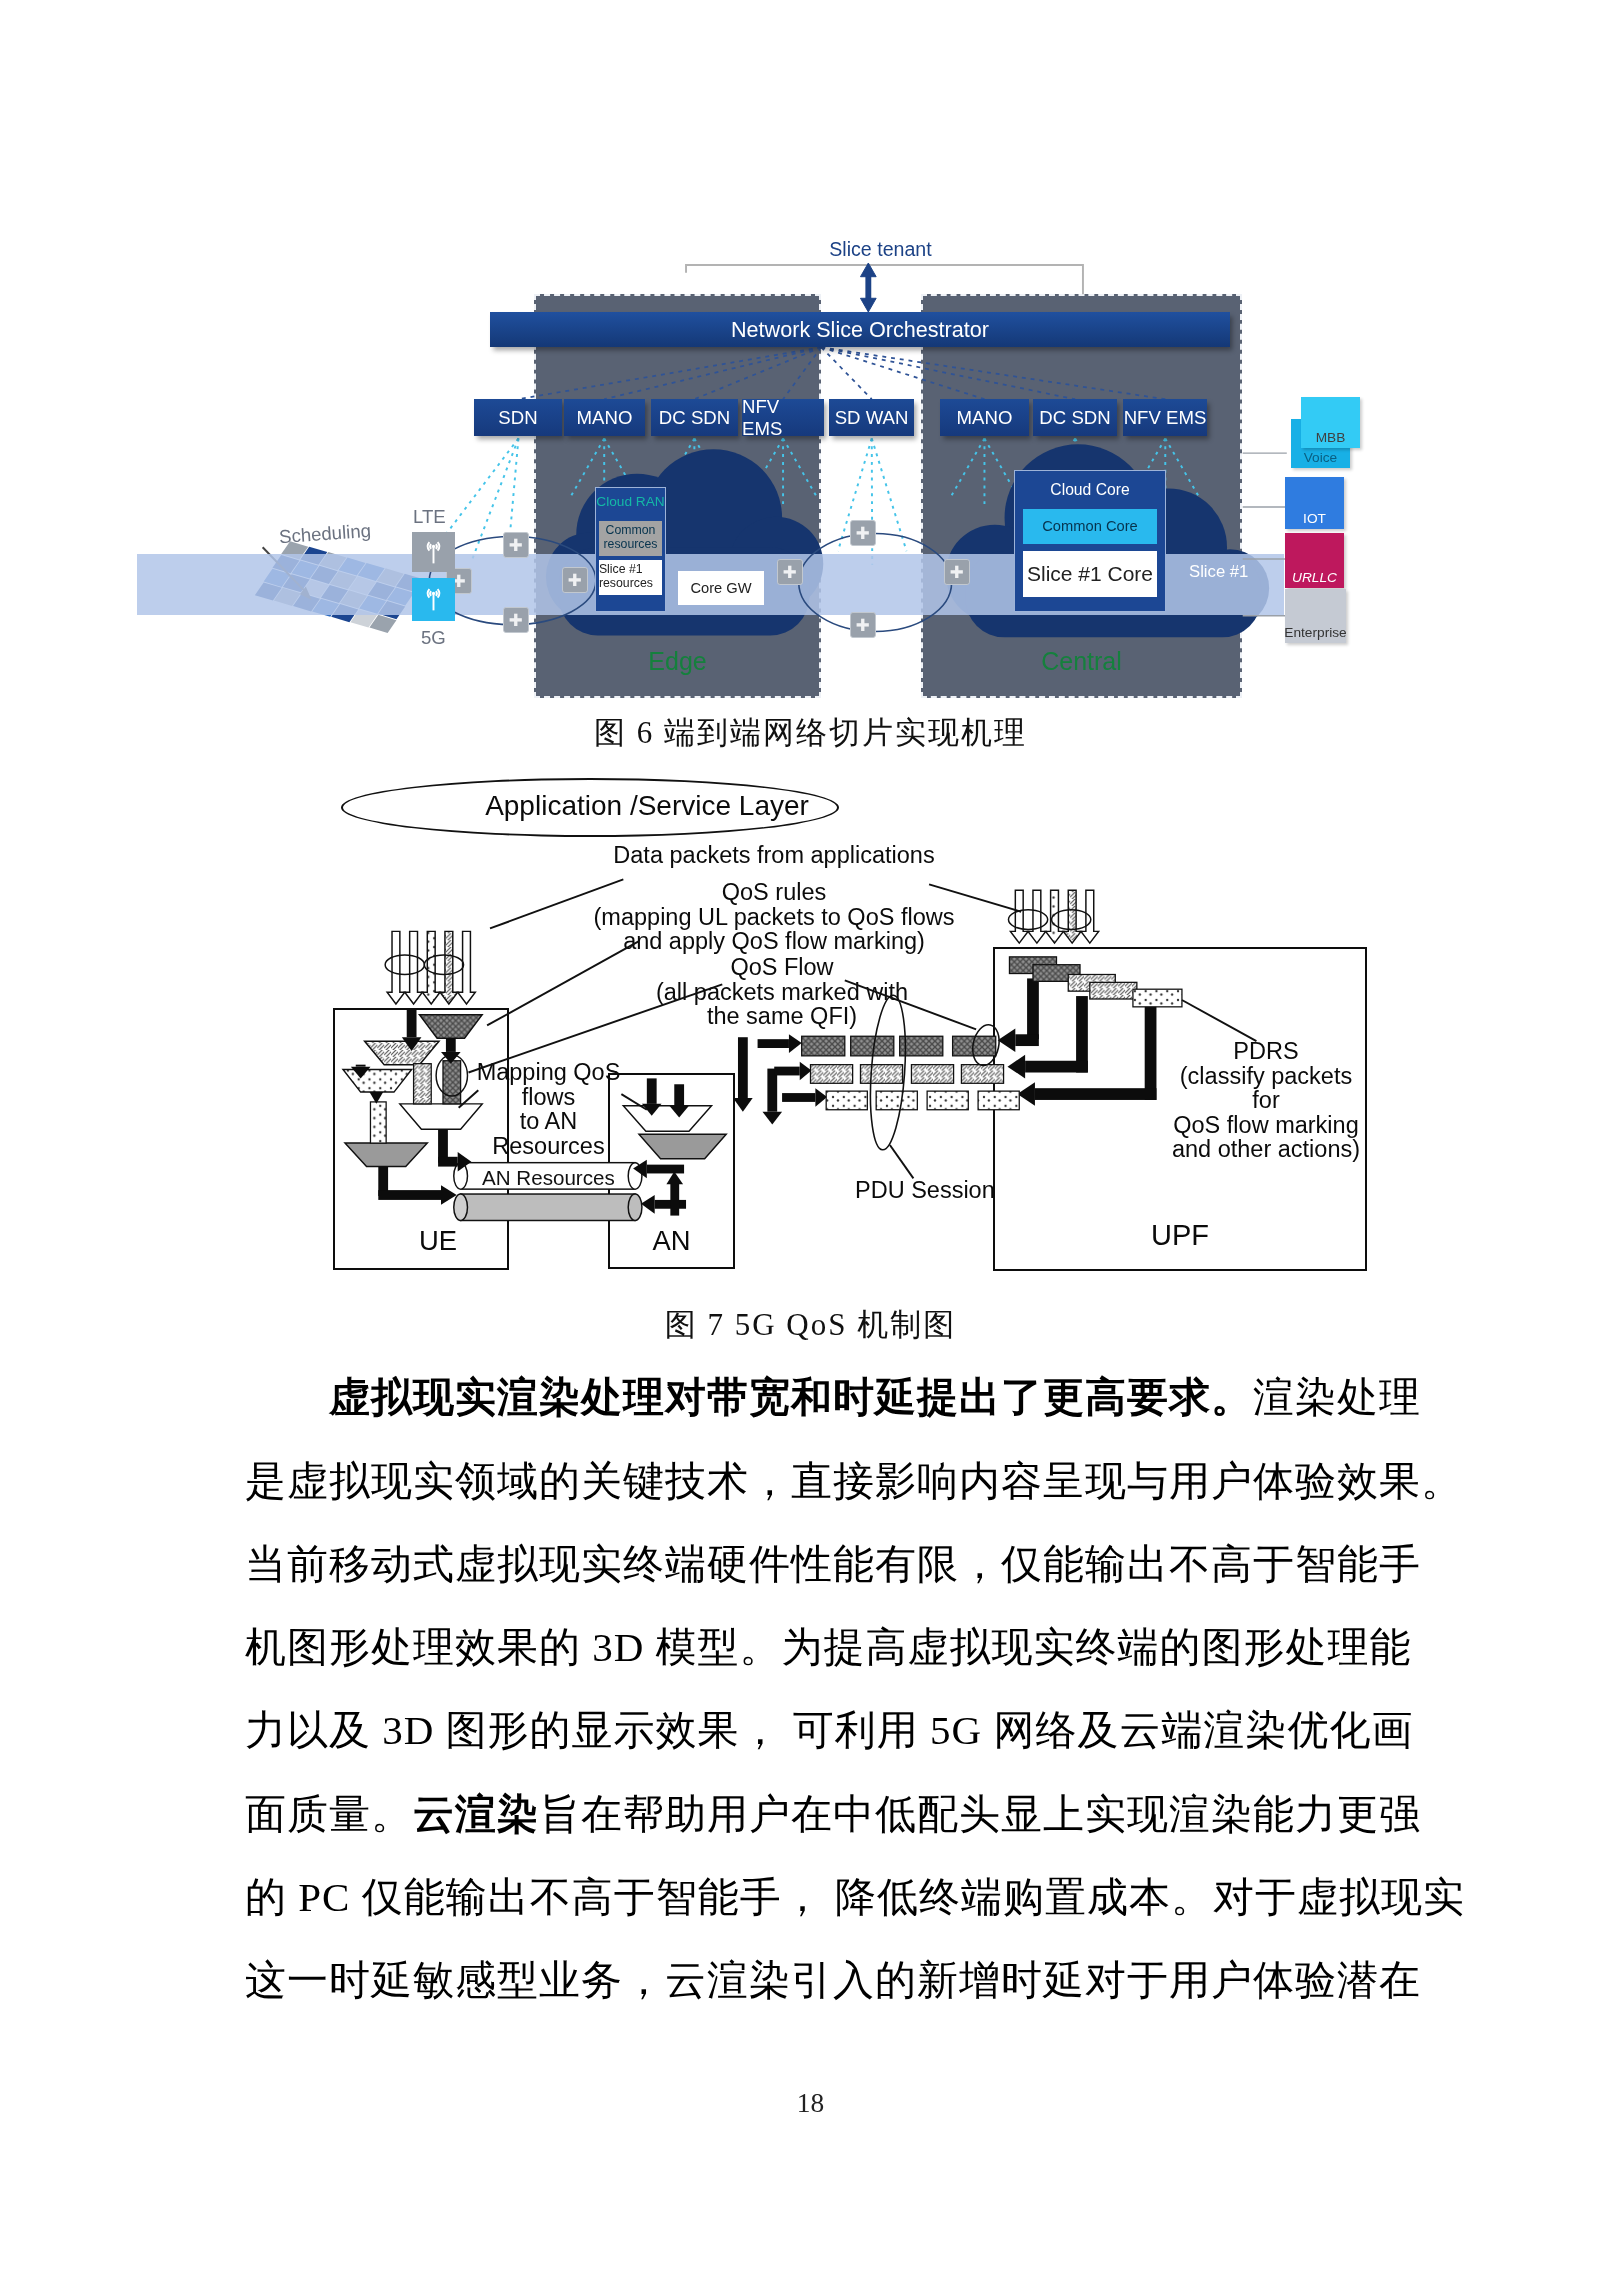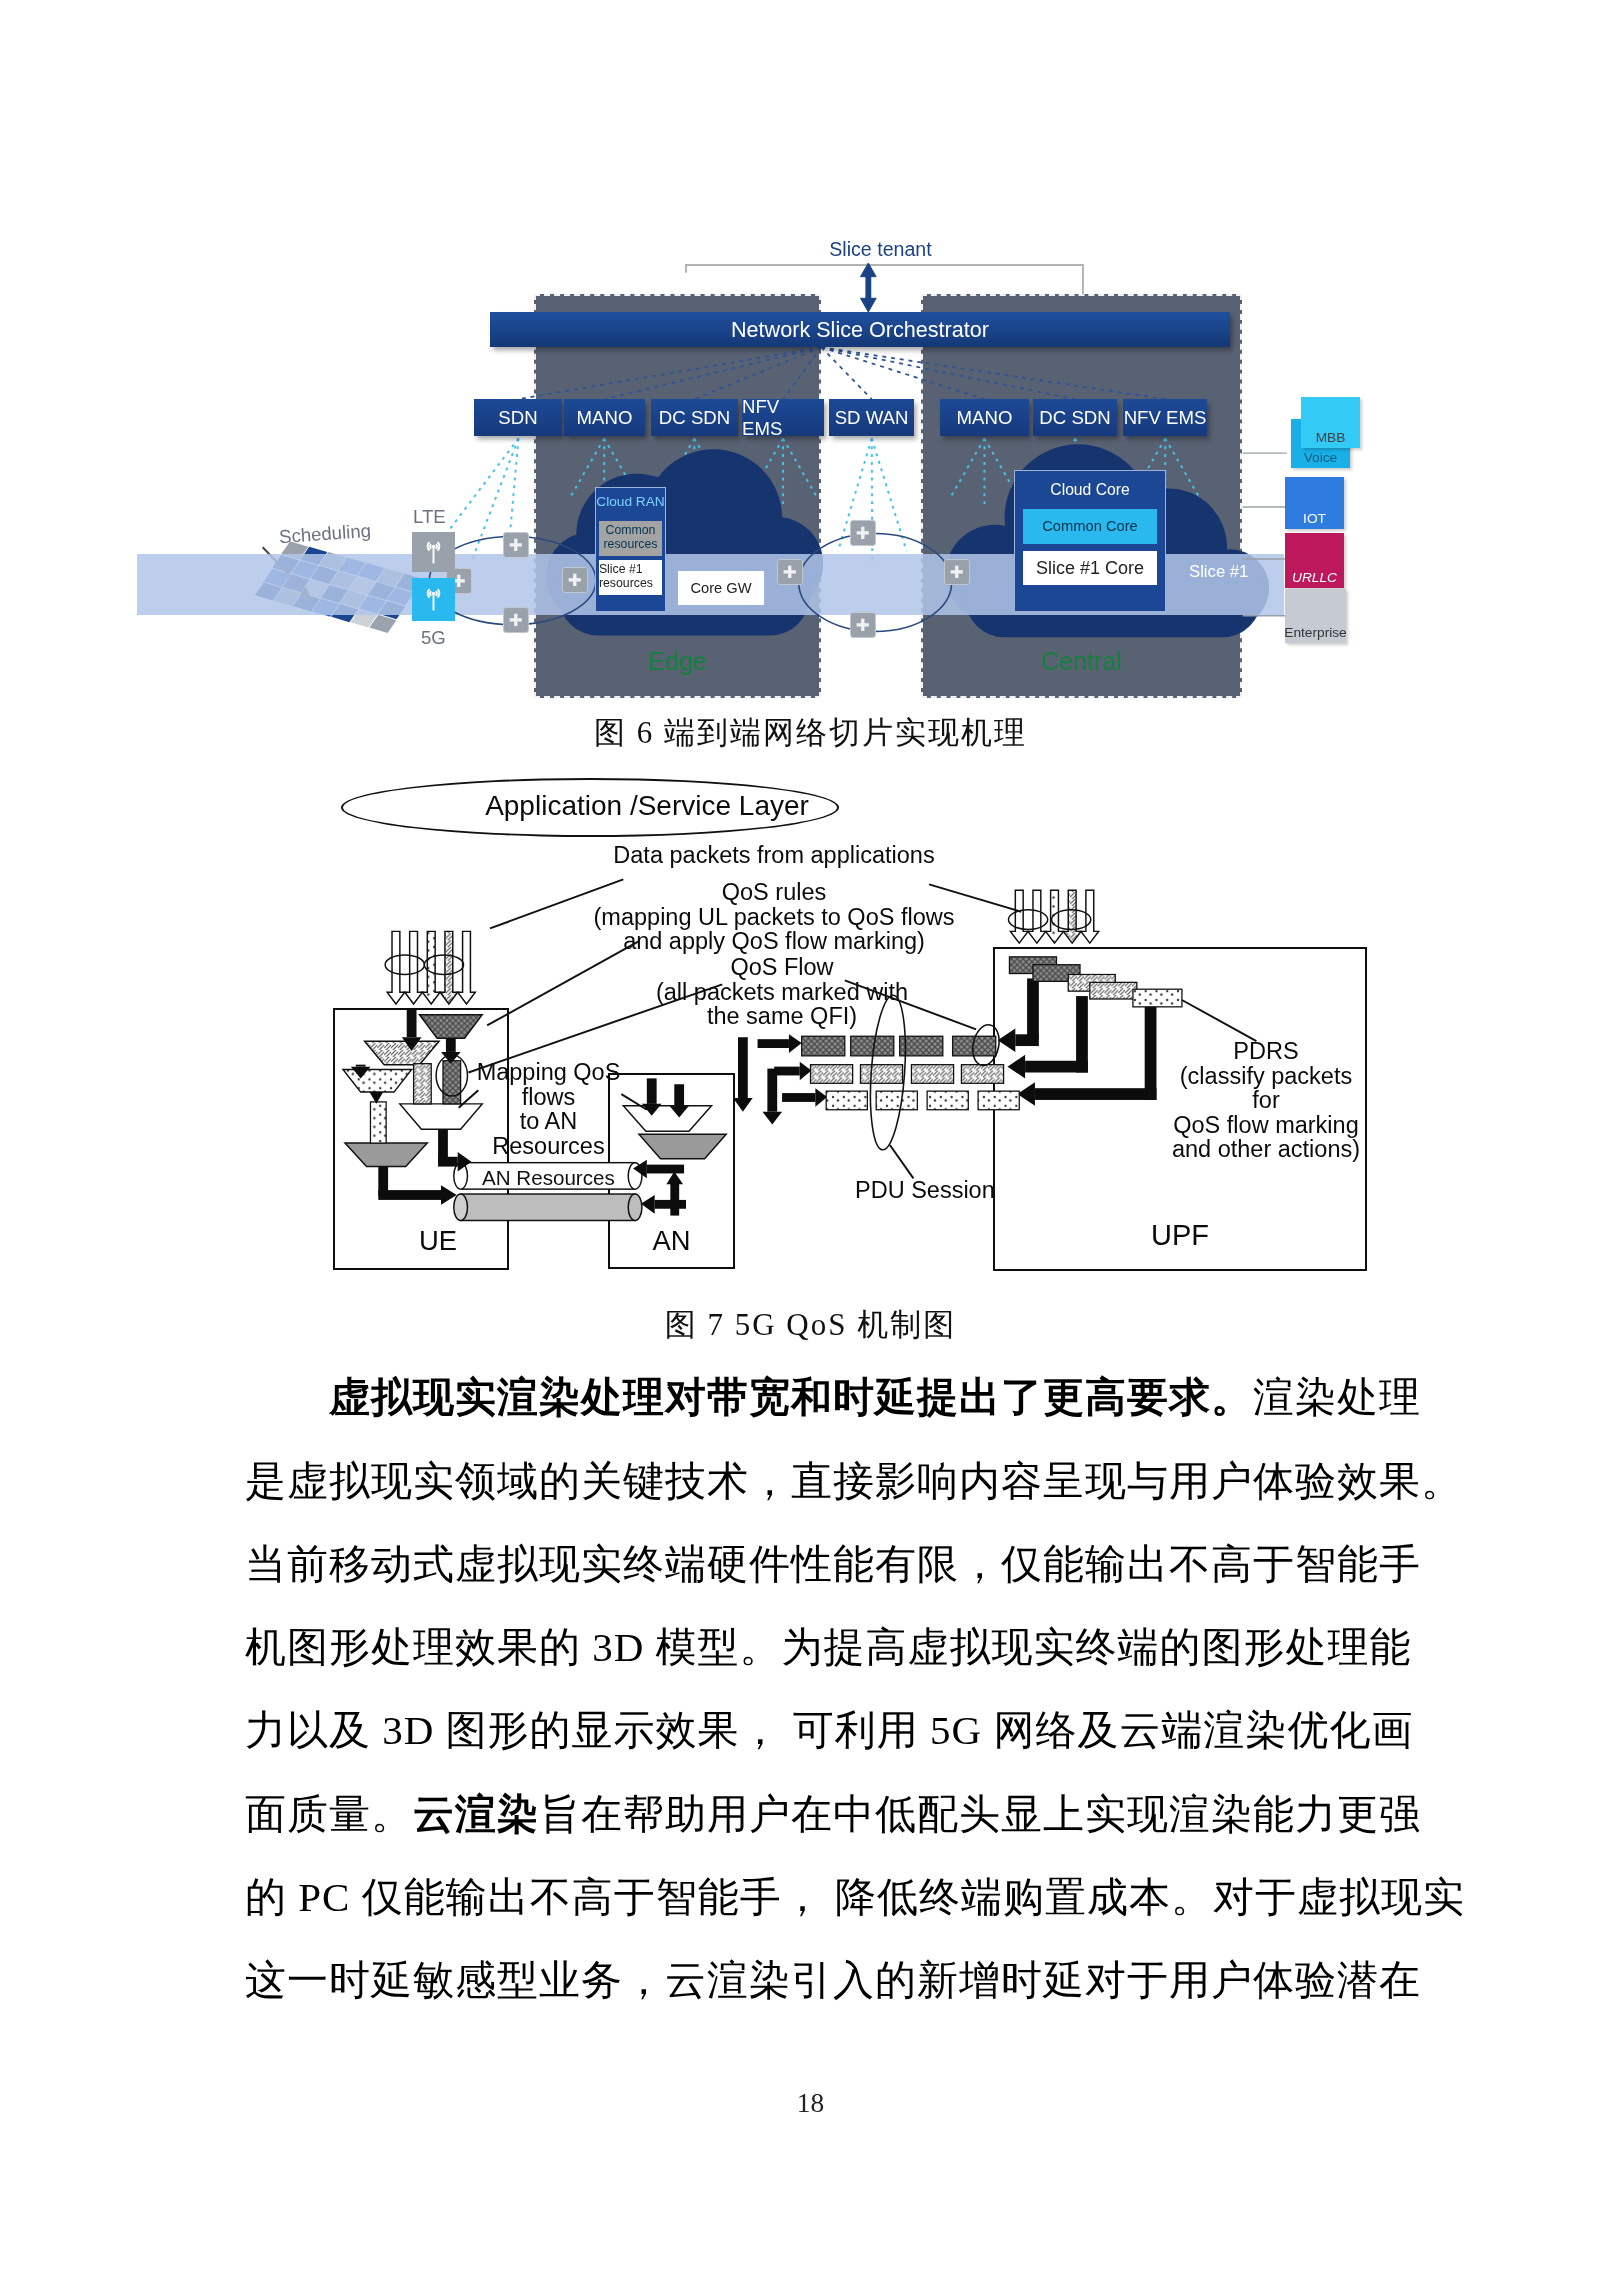--- a/index.html
+++ b/index.html
@@ -15,33 +15,33 @@
   .ctl-box{position:absolute;top:399px;height:37px;background:linear-gradient(#1d4a96,#16397c);
            color:#fff;font-size:18.6px;display:flex;align-items:center;justify-content:center;
            box-shadow:2.9px 3.9px 4.9px rgba(0,0,0,.35);}
   .slice-tenant{position:absolute;left:802px;top:238px;width:157px;text-align:center;
                 font-size:19.6px;color:#1c4286;}
   .band{position:absolute;left:137px;top:554px;width:1147px;height:61px;
         background:rgba(178,198,233,.85);}
   .band-label{position:absolute;left:1189px;top:562px;color:#fff;font-size:16.7px;}
   .cloud-ran{position:absolute;left:595px;top:487px;width:71px;height:125px;background:#1c4794;
              border:1px solid #9db3d8;box-sizing:border-box;}
-  .cloud-ran .t{color:#7dd3fc;font-size:13.7px;text-align:center;padding-top:5.9px;height:25.5px;}
+  .cloud-ran .t{color:#14b8a6;font-size:13.7px;text-align:center;padding-top:5.9px;height:25.5px;}
   .cloud-ran .c{margin:2px 2.9px;background:#a3a3a3;color:#07344e;font-size:12.3px;line-height:13.7px;
                 text-align:center;padding:2.9px 0;height:29px;}
   .cloud-ran .s{margin:3.9px 2.9px;background:#fff;color:#222;font-size:12.3px;line-height:13.7px;
                 text-align:left;padding:2.9px 0;height:29px;}
   .core-gw{position:absolute;left:678px;top:571px;width:86px;height:34px;background:#fff;
            color:#222;font-size:14.7px;display:flex;align-items:center;justify-content:center;}
   .cloud-core{position:absolute;left:1014px;top:470px;width:152px;height:142px;background:#1c4794;
               border:1px solid #9db3d8;box-sizing:border-box;}
   .cloud-core .t{color:#fff;font-size:15.7px;text-align:center;padding-top:9.8px;}
   .cloud-core .c{margin:9.8px 7.8px 0;background:#29b9ee;color:#07344e;font-size:14.7px;height:35px;
                  display:flex;align-items:center;justify-content:center;}
-  .cloud-core .s{margin:7.8px 7.8px 0;background:#fff;color:#222;font-size:18px;height:34px;
+  .cloud-core .s{margin:7.8px 7.8px 0;background:#fff;color:#222;font-size:21px;height:46px;
                  display:flex;align-items:center;justify-content:center;}
   .router{position:absolute;width:25.5px;height:25.5px;background:#99a1ab;border:1px solid #c2c8cf;
           border-radius:2.9px;color:rgba(255,255,255,.85);font-size:16.7px;line-height:25.5px;
           text-align:center;box-sizing:border-box;}
   .ant-box{position:absolute;width:43px;display:flex;align-items:center;justify-content:center;}
   .side-lbl{position:absolute;color:#6b7280;font-size:18.6px;}
   .svc{position:absolute;display:flex;align-items:flex-end;justify-content:center;
        font-size:13.7px;padding-bottom:2.9px;box-sizing:border-box;box-shadow:2px 2px 2.9px rgba(0,0,0,.2);}
   .zone-lbl{position:absolute;top:647px;text-align:center;color:#15803d;font-size:25px;}
   .caption{position:absolute;left:0;width:100%;text-align:center;font-size:31px;color:#111;

